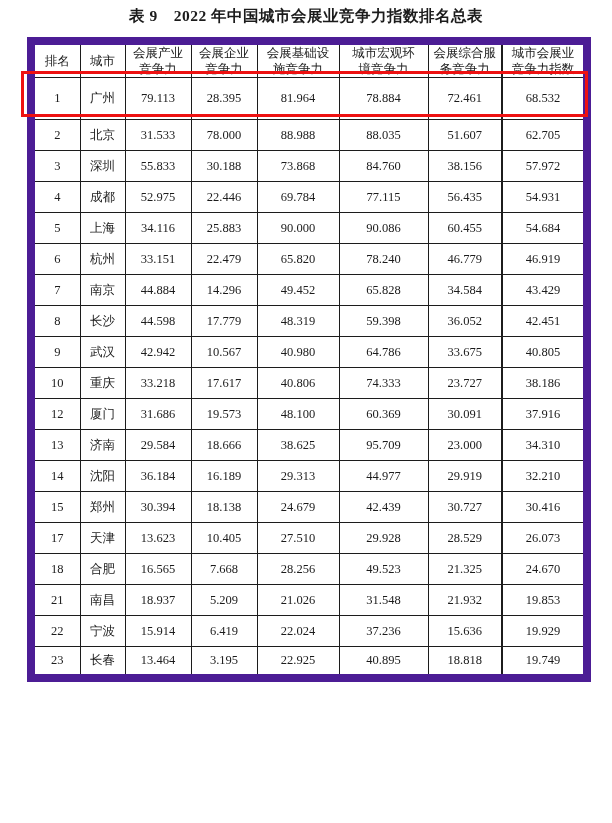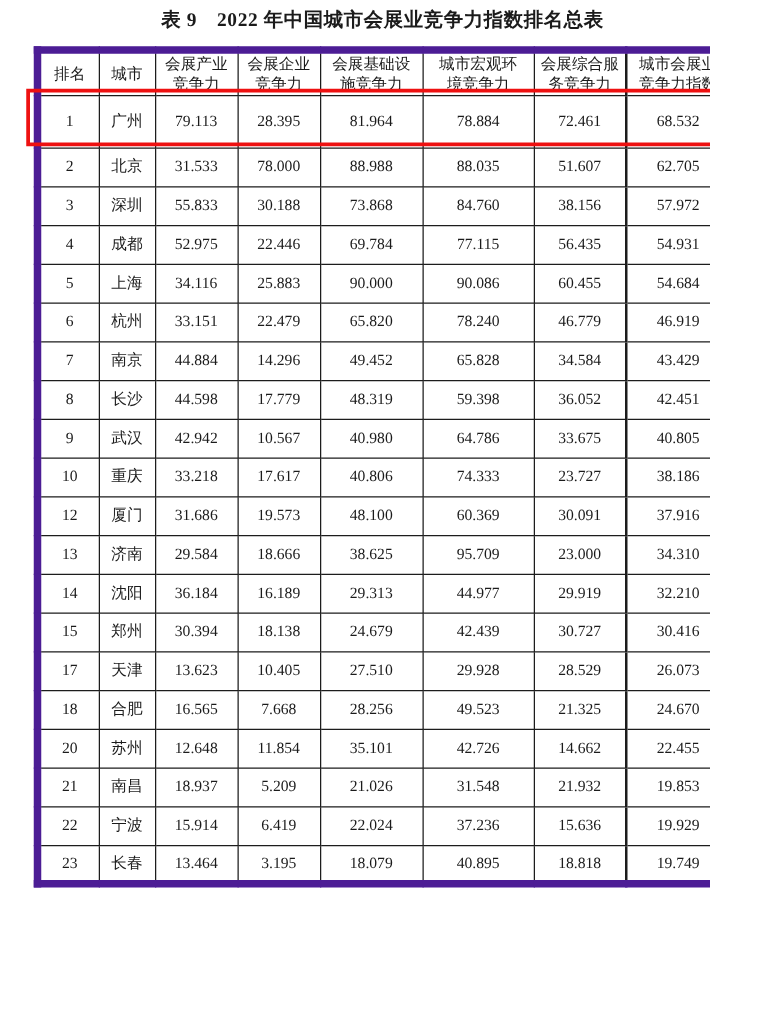--- a/index.html
+++ b/index.html
@@ -4,38 +4,38 @@
 <style>
   html,body{margin:0;padding:0;}
   body{
     width:612px;height:823px;
     background:#ffffff;
     font-family:"Liberation Serif","DejaVu Serif",serif;
     color:#1b1b1b;
     position:relative;
   }
   .page{
-    position:relative;width:568px;height:823px;background:#ffffff;overflow:hidden;
+    position:relative;width:568px;height:823px;background:#ffffff;overflow:hidden;padding-left:44px;
   }
   .doc-title{
     position:absolute;top:6px;left:0;width:612px;
     text-align:center;
     font-weight:bold;
     font-size:15.5px;
     letter-spacing:0.5px;
     white-space:pre;
   }
   .table-wrap{
     position:absolute;left:27px;top:37px;width:556px;
   }
   table.rank-table{
     border-collapse:collapse;
     table-layout:fixed;
     width:556px;
-    border:6px solid #4c1d95;
+    border:8px solid #4c1d95;
   }
   .rank-table th,.rank-table td{
     border:1px solid #1c1c1c;
     text-align:center;
     vertical-align:middle;
     padding:0;
     font-size:12.5px;
     overflow:hidden;
   }
   .rank-table thead tr{height:36px;}
@@ -264,30 +264,20 @@
             <td>18</td>
             <td>合肥</td>
             <td>16.565</td>
             <td>7.668</td>
             <td>28.256</td>
             <td>49.523</td>
             <td>21.325</td>
             <td class="col-index">24.670</td>
           </tr>
           <tr>
-            <td>20</td>
-            <td>苏州</td>
-            <td>12.648</td>
-            <td>11.854</td>
-            <td>35.101</td>
-            <td>42.726</td>
-            <td>14.662</td>
-            <td class="col-index">22.455</td>
-          </tr>
-          <tr>
             <td>21</td>
             <td>南昌</td>
             <td>18.937</td>
             <td>5.209</td>
             <td>21.026</td>
             <td>31.548</td>
             <td>21.932</td>
             <td class="col-index">19.853</td>
           </tr>
           <tr>
@@ -298,21 +288,21 @@
             <td>22.024</td>
             <td>37.236</td>
             <td>15.636</td>
             <td class="col-index">19.929</td>
           </tr>
           <tr>
             <td>23</td>
             <td>长春</td>
             <td>13.464</td>
             <td>3.195</td>
-            <td>18.079</td>
+            <td>22.925</td>
             <td>40.895</td>
             <td>18.818</td>
             <td class="col-index">19.749</td>
           </tr>
         </tbody>
     </table>
 
     <div class="highlight-box" style="border-color: rgb(238, 17, 17);"></div>
   </div>
 

